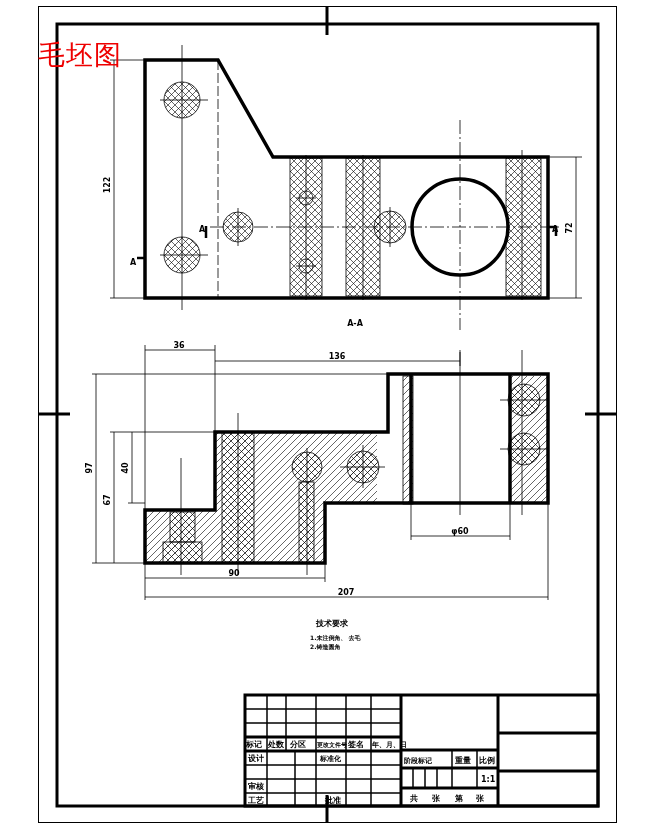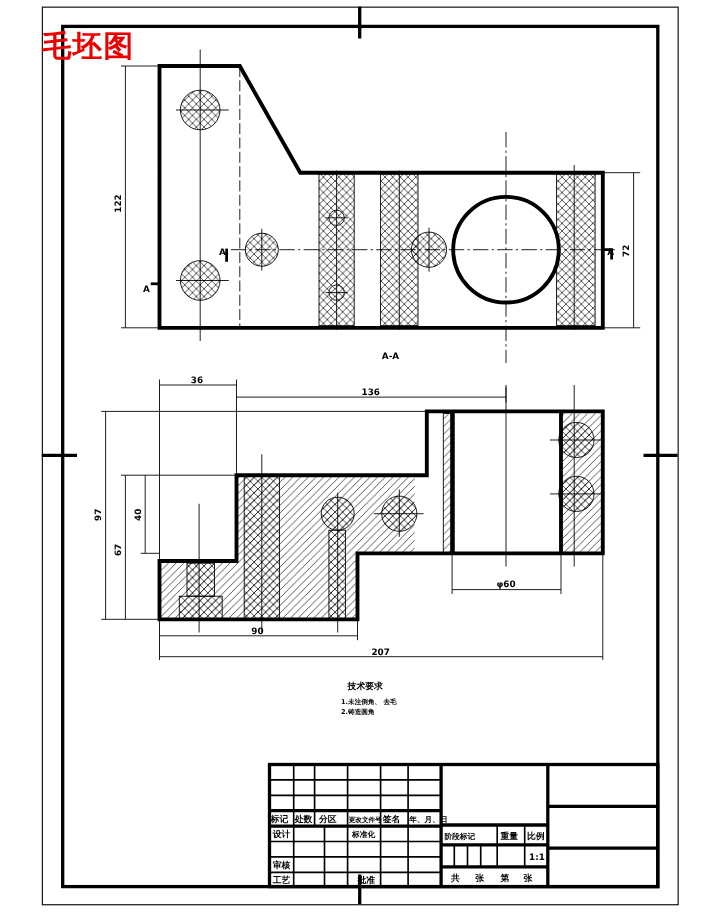--- a/index.html
+++ b/index.html
@@ -1,18 +1,18 @@
 <!DOCTYPE html>
 <html><head>
 <meta charset="utf-8">
 <style>
   html, body { margin: 0; padding: 0; background: #ffffff; }
   body { width: 654px; height: 830px; position: relative; overflow: hidden; font-family: "DejaVu Sans", sans-serif; }
   .sheet { position: absolute; left: 0; top: 0; width: 654px; height: 830px; }
-  .title-red { position: absolute; left: 38px; top: 28px; color: #ee0000; font-family: "DejaVu Serif", serif; font-size: 27px; letter-spacing: 1px; line-height: 30px; font-weight: bold; }
+  .title-red { position: absolute; left: 38px; top: 40px; color: #ee0000; font-family: "DejaVu Serif", serif; font-size: 27px; letter-spacing: 1px; line-height: 30px; }
   svg text { font-family: "DejaVu Sans", sans-serif; fill: #000; }
   .dim { font-size: 8px; font-weight: bold; }
   .tb { font-size: 8px; font-weight: bold; }
 </style>
 </head>
 <body>
 
 <div class="sheet">
   <svg width="654" height="830" viewBox="0 0 654 830">
     <defs>

